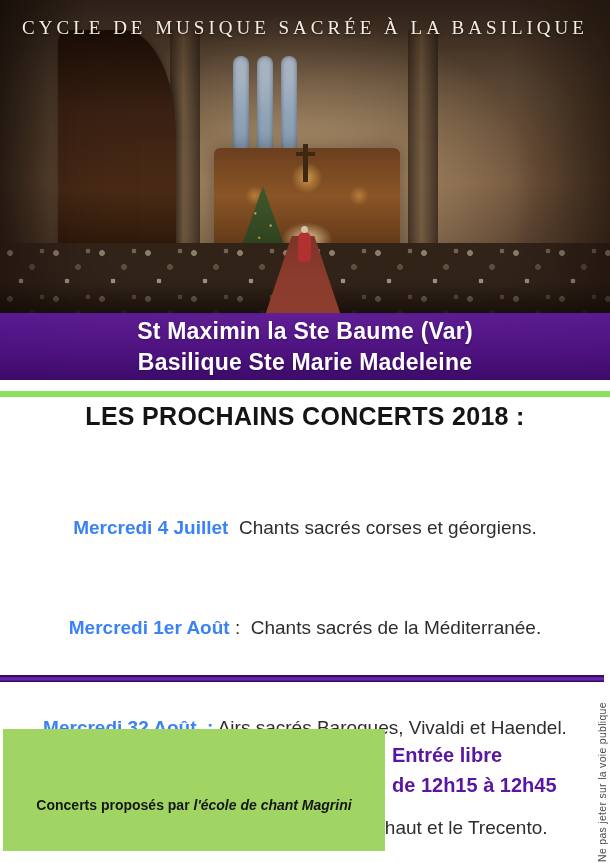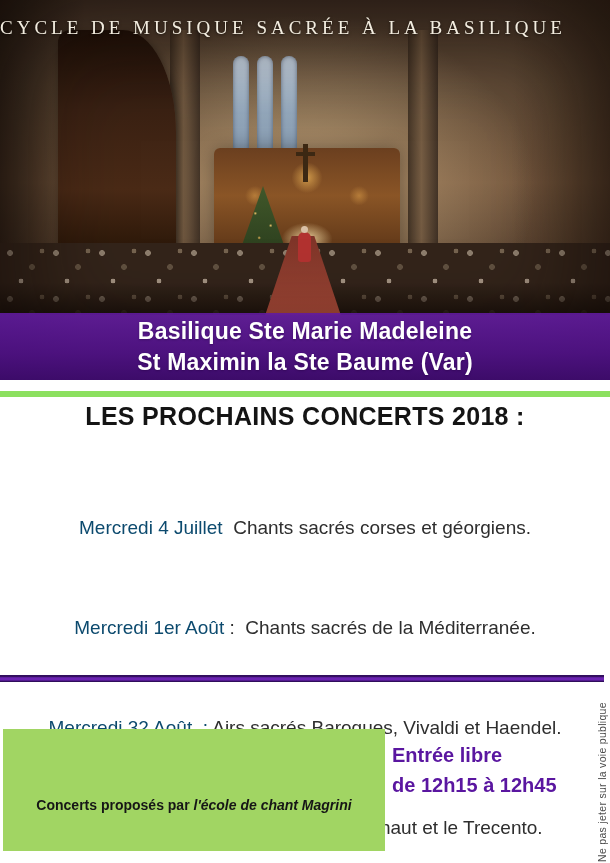--- a/index.html
+++ b/index.html
@@ -63,21 +63,21 @@
     background:
       linear-gradient(90deg, rgba(214,160,92,.9) 0 5%, rgba(214,160,92,0) 10% 90%, rgba(214,160,92,.9) 95% 100%),
       linear-gradient(180deg,#7e3428 0%,#9c4534 100%); }
   .ph-performer { position:absolute; left:298px; top:232px; width:13px; height:30px;
     background:#b23230; border-radius:6px 6px 3px 3px; }
   .ph-performer::before { content:""; position:absolute; left:3px; top:-6px; width:7px; height:7px;
     border-radius:50%; background:#d9c0a6; }
   .ph-vignette { position:absolute; inset:0; box-shadow:inset 0 0 95px 28px rgba(14,8,4,.55); }
 
   .title-overlay {
-    position:absolute; top:17px; left:0; width:610px; text-align:left;
+    position:absolute; top:17px; left:0; width:610px; text-align:center;
     font-family:"Liberation Serif", serif; font-size:19px; letter-spacing:4px;
     color:#f2ecdf; text-shadow:0 1px 3px rgba(0,0,0,.55); white-space:nowrap;
   }
 
   .banner {
     position:absolute; left:0; top:313px; width:610px; height:67px;
     background:linear-gradient(180deg, rgba(97,27,159,.90) 0%, rgba(79,17,134,.93) 60%, rgba(62,11,110,.95) 100%);
     display:flex; flex-direction:column; justify-content:center; align-items:center;
     color:#ffffff; font-weight:700; font-size:23px; line-height:31px;
     text-shadow:0 1px 2px rgba(35,0,65,.45); letter-spacing:.2px;
@@ -86,21 +86,21 @@
   
   .green-line { position:absolute; top:391px; left:0; width:610px; height:6px; background:#8ce05f; }
   .concert-heading {
     position:absolute; top:402px; left:0; width:610px; text-align:center;
     font-weight:700; font-size:25px; color:#141414; letter-spacing:.3px;
   }
   .concert-list {
     position:absolute; top:444px; left:12px; width:586px; text-align:center;
     font-size:19px; color:#2e2e2e; line-height:33.4px; white-space:pre-wrap;
   }
-  .concert-list .b { font-weight:400; color:#0c4a6e; }
+  .concert-list .b { font-weight:700; color:#3b82f6; }
   .purple-divider {
     position:absolute; top:675px; left:0; width:604px; height:7px;
     background:linear-gradient(180deg,#2f0d5c 0%,#351062 22%,#6b23b2 40%,#6b23b2 70%,#2f0d5c 92%);
   }
 
   
   .info-box {
     position:absolute; left:3px; top:729px; width:382px; height:122px;
     background:#a1d563; color:#161616; text-align:center;
     font-weight:700; font-size:14px; line-height:22.5px; padding-top:20px;
@@ -139,22 +139,22 @@
     <div class="ph-cross"></div>
     <div class="ph-tree"></div>
     <div class="ph-congregation"></div>
     <div class="ph-carpet"></div>
     <div class="ph-performer"></div>
     <div class="ph-vignette"></div>
 
     <div class="title-overlay">CYCLE DE MUSIQUE SACRÉE À LA BASILIQUE</div>
 
     <div class="banner">
+      <div>St Maximin la Ste Baume (Var)</div>
       <div>Basilique Ste Marie Madeleine</div>
-      <div>St Maximin la Ste Baume (Var)</div>
     </div>
   </div>
 
   <div class="green-line"></div>
 
   <div class="concert-heading">LES PROCHAINS CONCERTS 2018 :</div>
 
   <div class="concert-list">
     <div><span class="b">Mercredi 4 Juillet</span><span>  Chants sacrés corses et géorgiens.</span></div>
     <div><span class="b">Mercredi 1er Août</span><span> :  Chants sacrés de la Méditerranée.</span></div>

